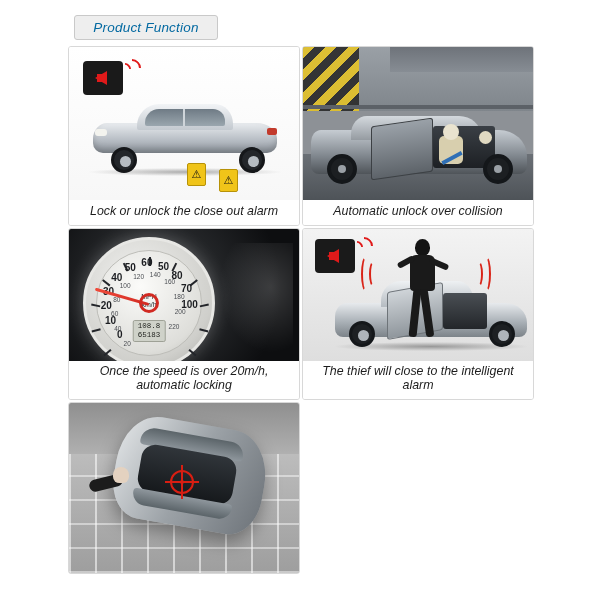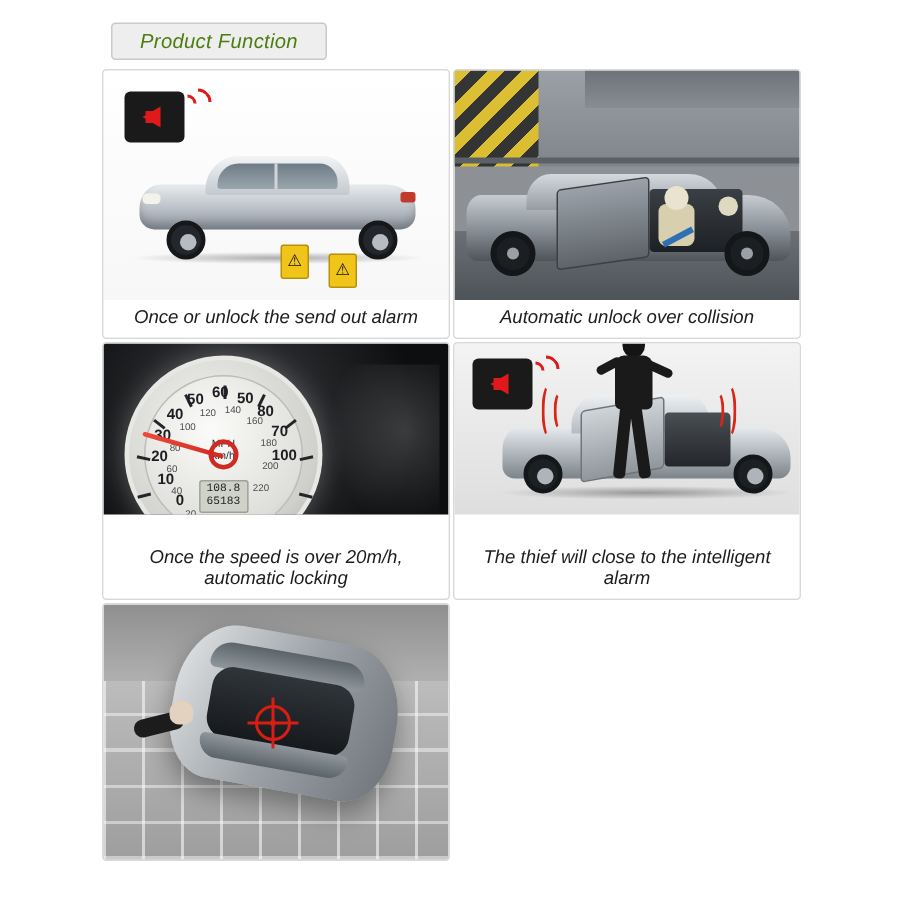--- a/index.html
+++ b/index.html
@@ -24,21 +24,21 @@
     background: #eeeeee;
     border: 1px solid #c9c9c9;
     border-radius: 3px;
     display: flex;
     align-items: center;
     justify-content: center;
   }
   .header-title {
     font-size: 13.5px;
     font-style: italic;
-    color: #4d7c0f;
+    color: #0369a1;
     letter-spacing: 0.2px;
     text-align: center;
   }
 
   
   .grid {
     position: absolute;
     left: 68px; top: 46px;
     width: 466px;
     display: grid;
@@ -63,21 +63,21 @@
   .card-caption {
     flex: 0 0 auto;
     padding: 4px 6px 6px 6px;
     text-align: center;
     font-size: 12.4px;
     font-style: italic;
     color: #1d1d1d;
     line-height: 1.18;
     background: #ffffff;
   }
-  .cap2 { padding-top: 21px; }
+  .cap2 { padding-top: 3px; }
 
   
   .c1-media { background: linear-gradient(#ffffff, #f7f7f7); }
   .speaker {
     position: absolute;
     width: 40px; height: 34px;
     background: #1a1a1a;
     border-radius: 4px;
     display: flex; align-items: center; justify-content: center;
   }
@@ -548,21 +548,21 @@
         </div>
         <div class="lock-tag c1-tag2">
           <span class="glyph">⚠</span>
         </div>
         <div class="speaker c1-speaker">
           <span class="horn"></span>
         </div>
         <div class="wave c1-w1"></div>
         <div class="wave c1-w2"></div>
       </div>
-      <div class="card-caption">Once or unlock the send out alarm</div>
+      <div class="card-caption">Lock or unlock the close out alarm</div>
     </div>
 
     <div class="card">
       <div class="card-media c2-media">
         <div class="c2-wallA"></div>
         <div class="c2-stripe"></div>
         <div class="c2-ceil"></div>
         <div class="c2-rail"></div>
         <div class="c2-floor"></div>
         <div class="c2-car">

